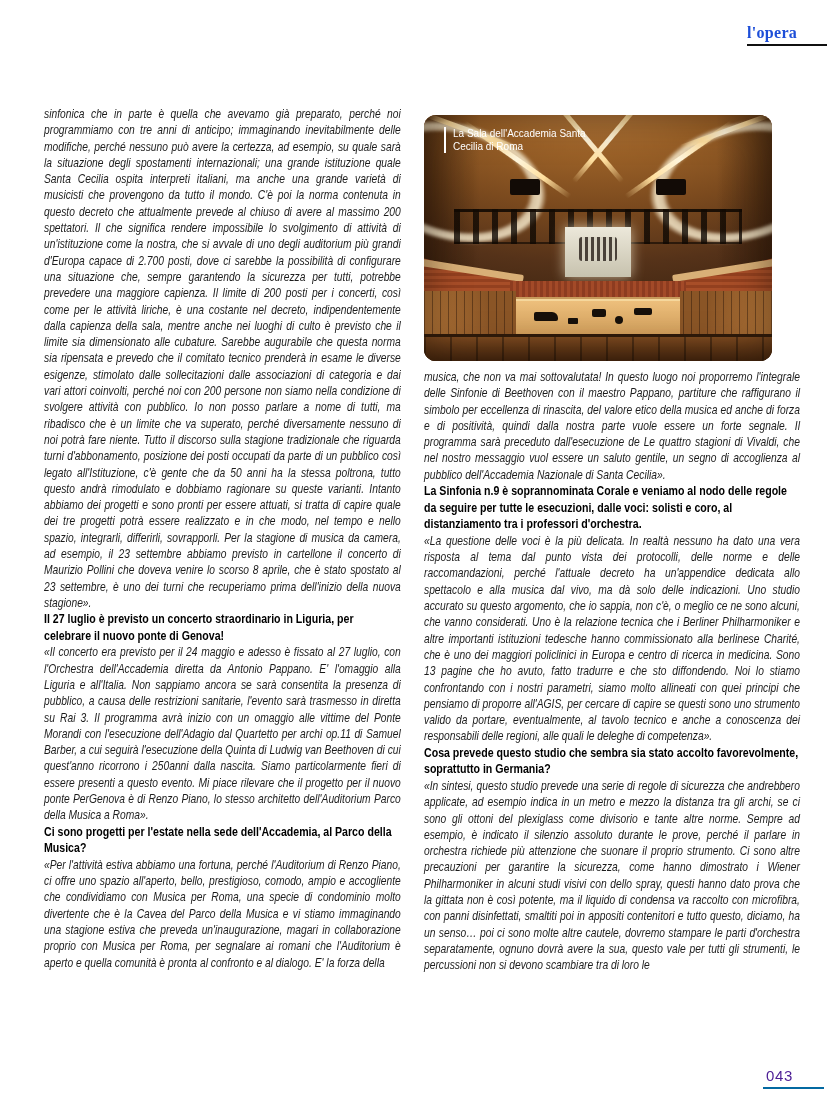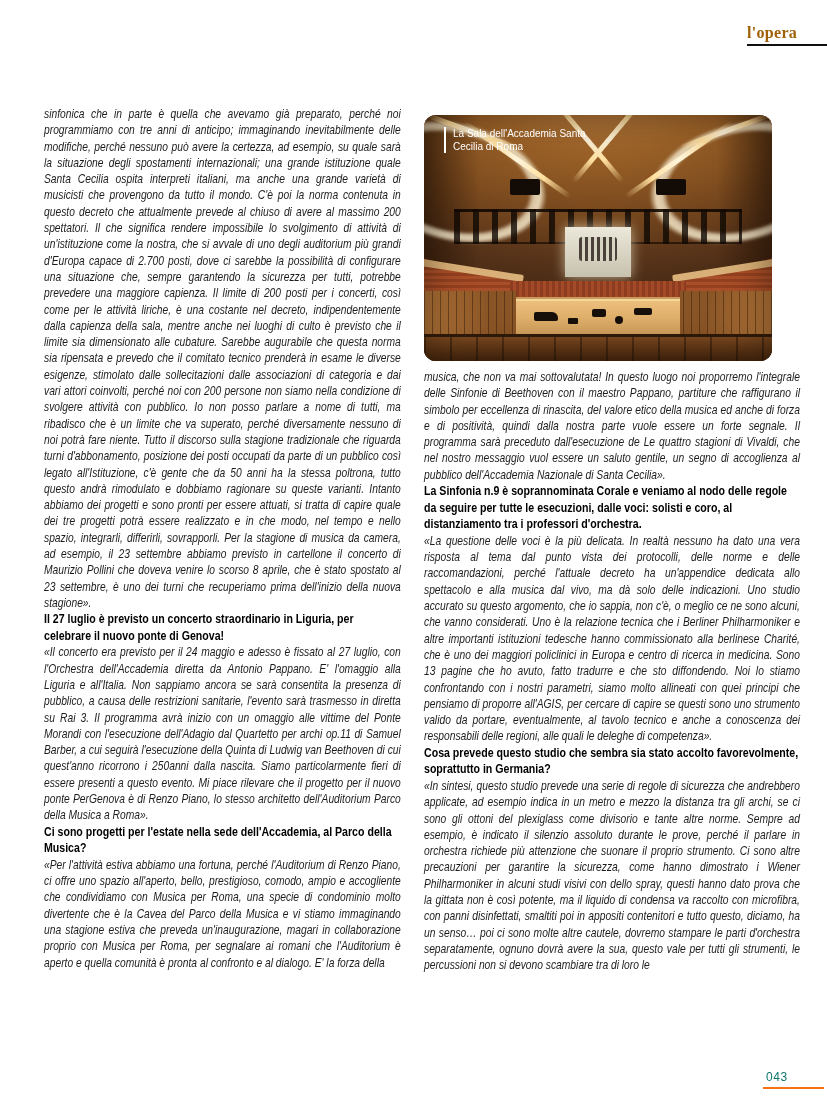--- a/index.html
+++ b/index.html
@@ -3,39 +3,39 @@
 <meta charset="utf-8">
 <style>
   html,body { margin:0; padding:0; background:#fff; }
   body { font-family:"Liberation Sans", sans-serif; }
 
   .page { position:relative; width:827px; height:1103px; background:#ffffff; overflow:hidden; }
 
   
   .header-rule { position:absolute; left:747px; right:0; top:24px; border-bottom:2px solid #101010; padding-bottom:2px; }
   .section-label { font-family:"Liberation Serif", serif; font-weight:bold; font-style:normal;
-                   font-size:16px; color:#a16207; letter-spacing:.3px; }
+                   font-size:16px; color:#1d4ed8; letter-spacing:.3px; }
 
   
   .col-left  { position:absolute; left:44px;  top:106px; width:357px; }
   .col-right { position:absolute; left:424px; top:115px; width:380px; }
 
   
   .cond       { width:458px; transform:scaleX(0.779); transform-origin:0 0; }
   .cond-right { width:482px; transform:scaleX(0.78);  transform-origin:0 0; margin-top:8px; }
 
   .para { margin:0; font-style:italic; font-size:13.2px; line-height:16.3px;
           color:#1c1c1c; text-align:justify; }
   .head { margin:0; font-style:normal; font-weight:bold; font-size:13.6px;
           line-height:16.6px; color:#000; text-align:left; }
 
   
   .footer { position:absolute; right:3px; bottom:14px; width:58px;
-            border-bottom:2px solid #f97316; padding:0 0 3px 3px;
-            font-size:12px; color:#0f766e; letter-spacing:.6px; }
+            border-bottom:2px solid #0369a1; padding:0 0 3px 3px;
+            font-size:15px; color:#4c1d95; letter-spacing:.6px; }
 
   
   .hall { margin:0; position:relative; width:348px; height:246px; overflow:hidden; background:#6b3f1c;border-radius:12px; }
   .hall > div { position:absolute; }
 
   .ceiling { inset:0;
     background:
       linear-gradient(90deg, rgba(32,16,5,.55) 0%, rgba(32,16,5,0) 16%, rgba(32,16,5,0) 84%, rgba(32,16,5,.55) 100%),
       radial-gradient(120% 85% at 50% -12%, #c08547 0%, #9c6228 32%, #7b4a1e 58%, #553219 85%, #472a14 100%); }
 

